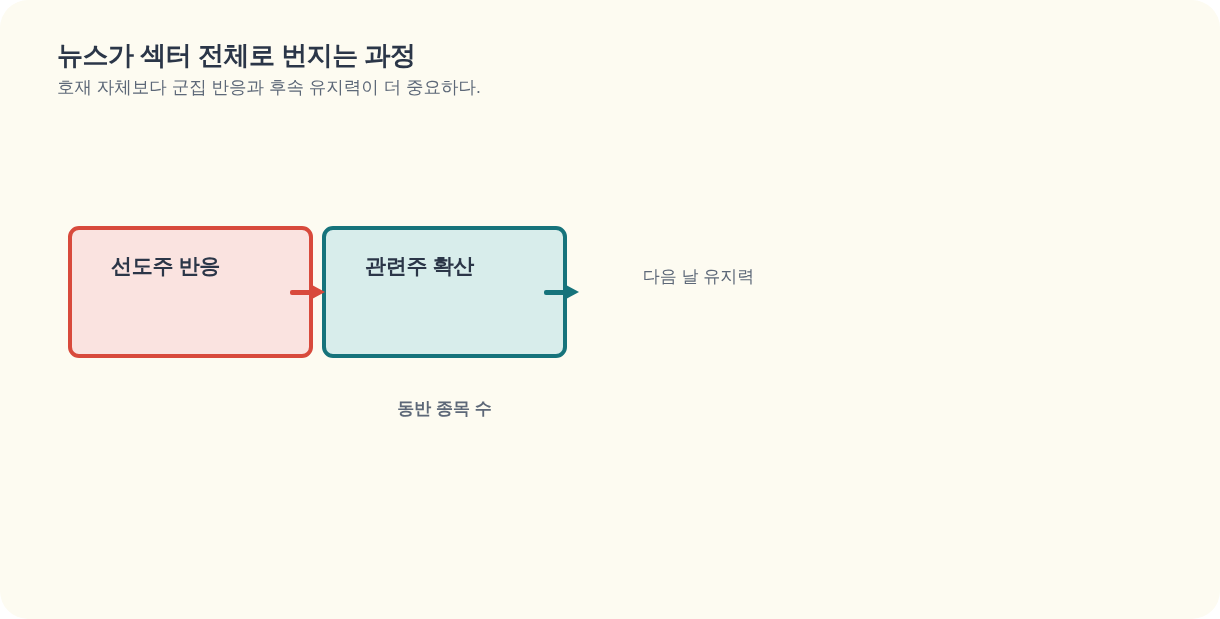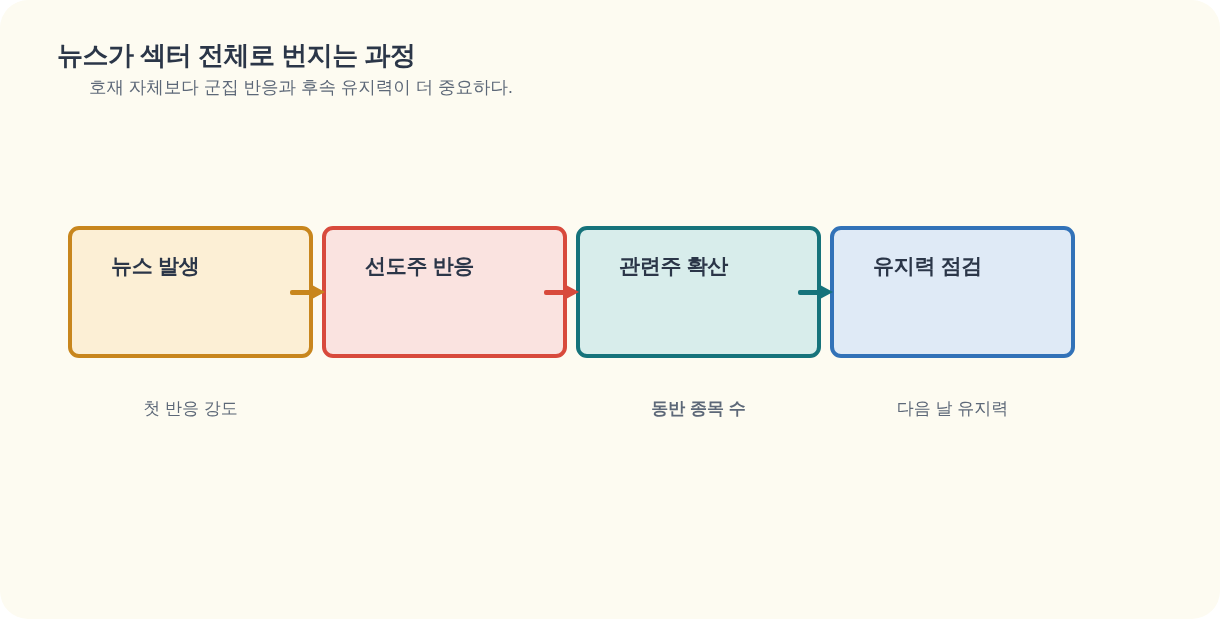--- a/index.html
+++ b/index.html
@@ -25,21 +25,20 @@
     margin: 0;
     font-size: 26px;
     font-weight: 800;
     letter-spacing: -0.5px;
     line-height: 1.2;
   }
   .subtitle {
     margin-top: 6px;
     font-size: 17.5px;
     line-height: 1.2;
-    margin-left: 32px;
   }
   .flow {
     position: absolute;
     left: 68px;
     top: 226px;
     display: flex;
     gap: 9px;
   }
   .step {
     position: relative;
@@ -97,30 +96,20 @@
 
 <div class="canvas" style="background: rgb(253, 251, 241); border-radius: 28px;">
 
   <div class="header">
     <h1 class="title" style="color: rgb(43, 54, 72);">뉴스가 섹터 전체로 번지는 과정</h1>
     <div class="subtitle" style="color: rgb(93, 104, 120);">호재 자체보다 군집 반응과 후속 유지력이 더 중요하다.</div>
   </div>
 
   <div class="flow">
 
-    <div class="step">
-      <div class="box" style="background: rgb(252, 239, 213); border-color: rgb(200, 134, 29);">
-        <div class="box-label" style="color: rgb(43, 54, 72);">뉴스 발생</div>
-      </div>
-      <div class="arrow">
-        <span class="arrow-shaft" style="background: rgb(200, 134, 29);"></span>
-        <span class="arrow-head" style="border-left-color: rgb(200, 134, 29);"></span>
-      </div>
-      <div class="caption" style="color: rgb(93, 104, 120);">첫 반응 강도</div>
-    </div>
 
     <div class="step">
       <div class="box" style="background: rgb(250, 227, 224); border-color: rgb(216, 74, 60);">
         <div class="box-label" style="color: rgb(43, 54, 72);">선도주 반응</div>
       </div>
       <div class="arrow">
         <span class="arrow-shaft" style="background: rgb(216, 74, 60);"></span>
         <span class="arrow-head" style="border-left-color: rgb(216, 74, 60);"></span>
       </div>
     </div>
@@ -130,20 +119,17 @@
         <div class="box-label" style="color: rgb(43, 54, 72);">관련주 확산</div>
       </div>
       <div class="arrow">
         <span class="arrow-shaft" style="background: rgb(22, 115, 123);"></span>
         <span class="arrow-head" style="border-left-color: rgb(22, 115, 123);"></span>
       </div>
       <div class="caption" style="color: rgb(93, 104, 120); font-weight: bold;">동반 종목 수</div>
     </div>
 
     <div class="step">
-      <div class="box" style="background: rgb(223, 234, 246); border-color: rgb(50, 114, 184);">
-        <div class="box-label" style="color: rgb(43, 54, 72);">유지력 점검</div>
-      </div>
       <div class="caption" style="color: rgb(93, 104, 120);">다음 날 유지력</div>
     </div>
 
   </div>
 </div>
 
 </body></html>

